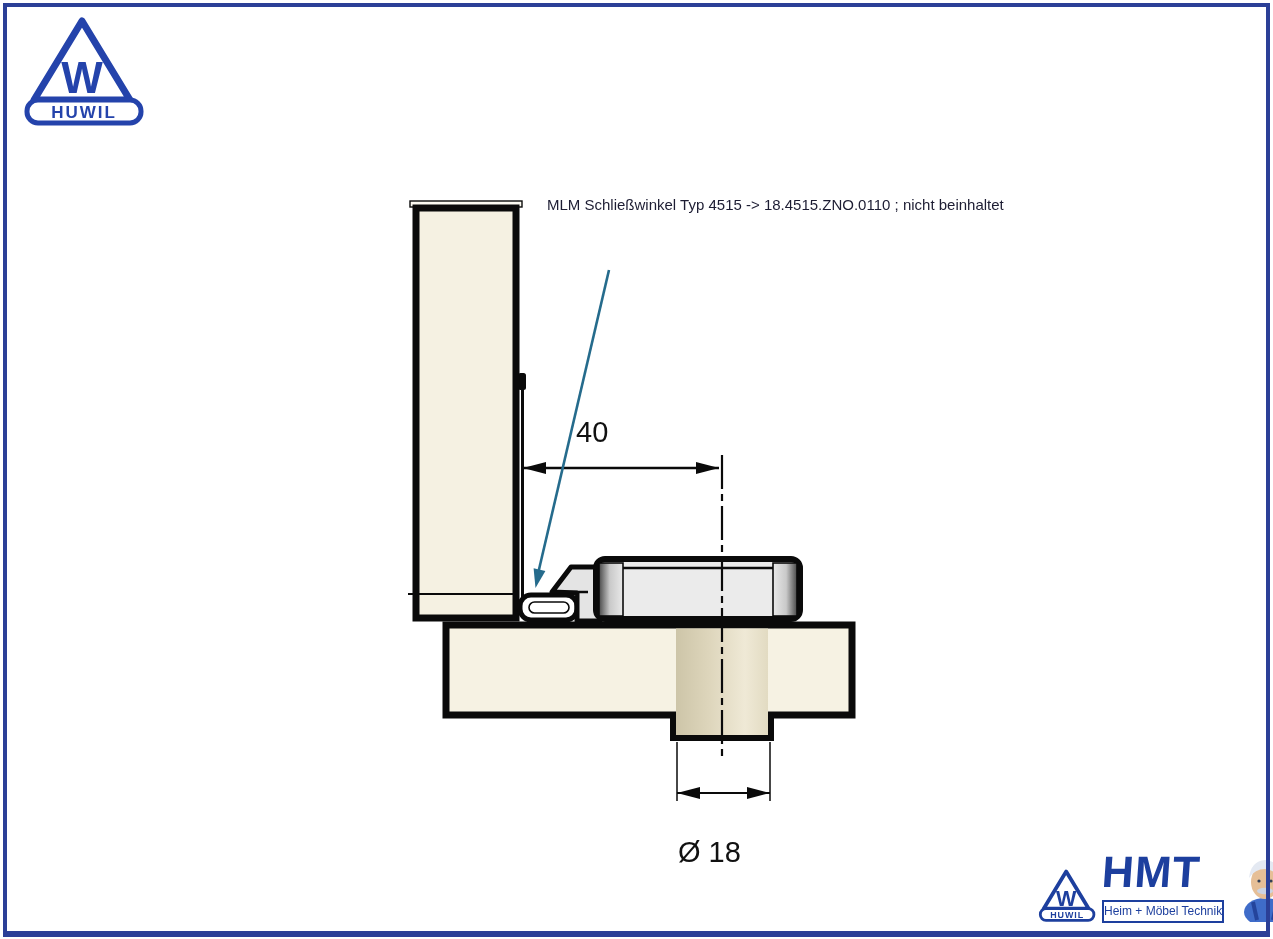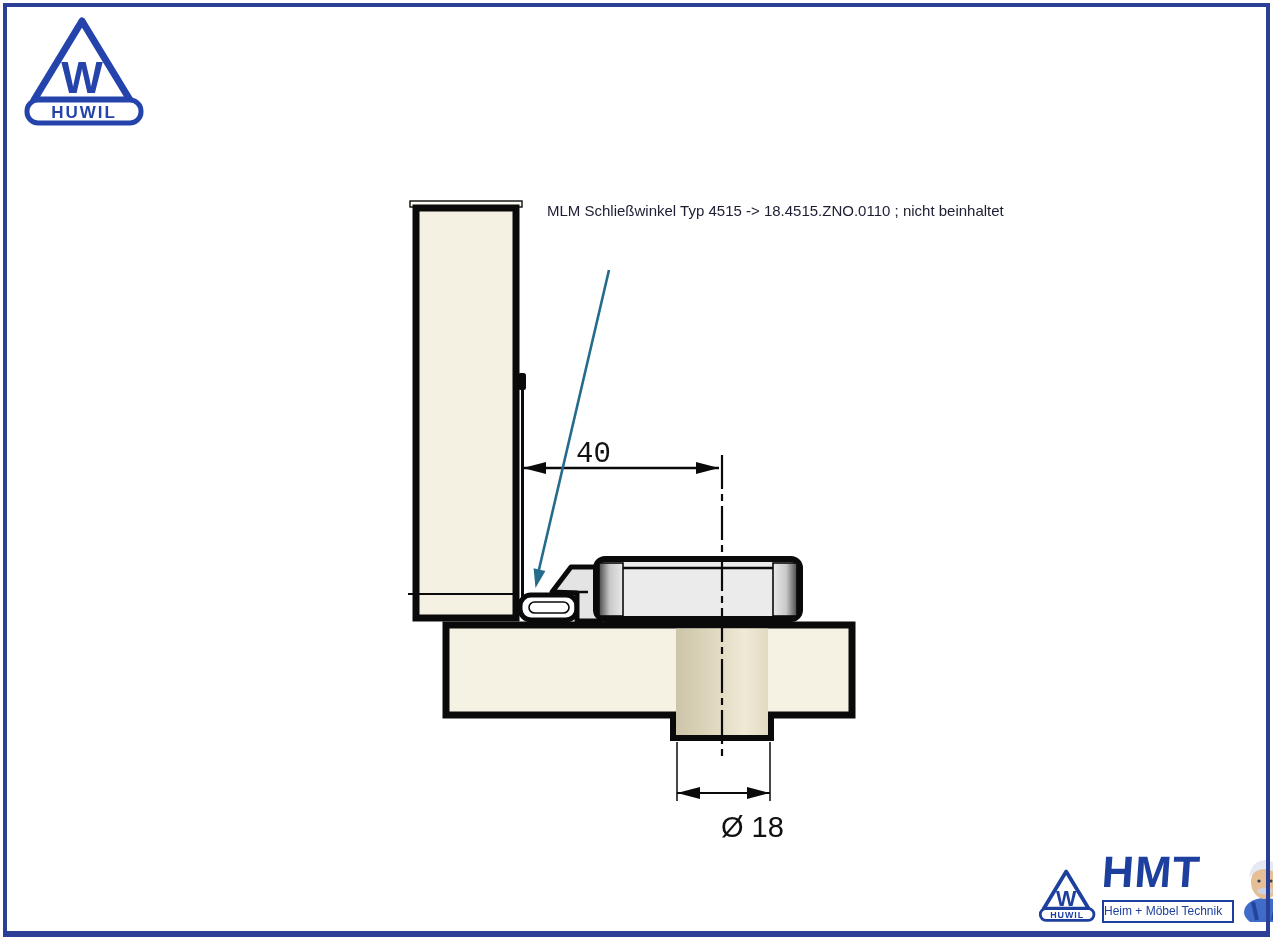--- a/index.html
+++ b/index.html
@@ -3,37 +3,37 @@
 <meta charset="utf-8">
 <style>
   html,body{margin:0;padding:0;background:#ffffff;}
   .canvas{position:relative;width:1273px;height:939px;background:#ffffff;overflow:hidden;
           font-family:"Liberation Sans", sans-serif;}
   .frame{position:absolute;left:3px;top:3px;right:3px;bottom:2px;
          border:4px solid #2b3f97;border-bottom-width:6px;pointer-events:none;}
   .layer{position:absolute;left:0;top:0;width:1273px;height:939px;}
 
   
-  .annotation{position:absolute;left:547px;top:202px;color:#1d1d33;font-size:15px;
+  .annotation{position:absolute;left:547px;top:196px;color:#1d1d33;font-size:15px;
               line-height:18.5px;white-space:nowrap;}
 
   
   .dim-label{position:absolute;color:#111111;font-size:29px;white-space:nowrap;}
-  .dim-40{left:576px;top:438px;font-family:Liberation Mono, monospace;}
-  .dim-d18{left:678px;top:811px;margin-left:43px;}
+  .dim-40{left:576px;top:416px;}
+  .dim-d18{left:678px;top:836px;}
 
   
   .huwil-logo{position:absolute;left:22px;top:14px;}
 
   
   .hmt{position:absolute;left:1038px;top:856px;width:215px;height:70px;}
   .hmt-huwil{position:absolute;left:0px;top:12px;}
   .hmt-title{position:absolute;left:64px;top:-9px;font-size:44px;font-weight:800;
              color:#1d3f9e;letter-spacing:1px;transform:skewX(-4deg);}
-  .hmt-subtitle{position:absolute;left:64px;top:44px;width:132px;box-sizing:border-box;
+  .hmt-subtitle{position:absolute;left:64px;top:44px;width:122px;box-sizing:border-box;
                 border:2px solid #1d3f9e;color:#1d3f9e;font-size:12px;text-align:center;
                 padding:2px 16px 3px 0;white-space:nowrap;}
   .hmt-portrait{position:absolute;left:202px;top:-2px;}
 </style>
 </head>
 <body>
 
 <div class="canvas">
 
   <svg class="layer" viewBox="0 0 1273 939" xmlns="http://www.w3.org/2000/svg">

